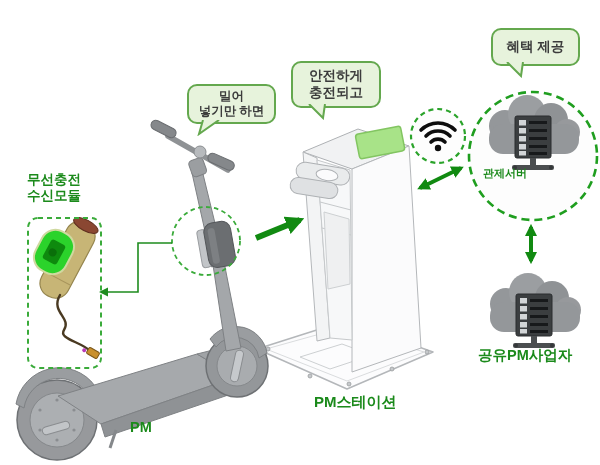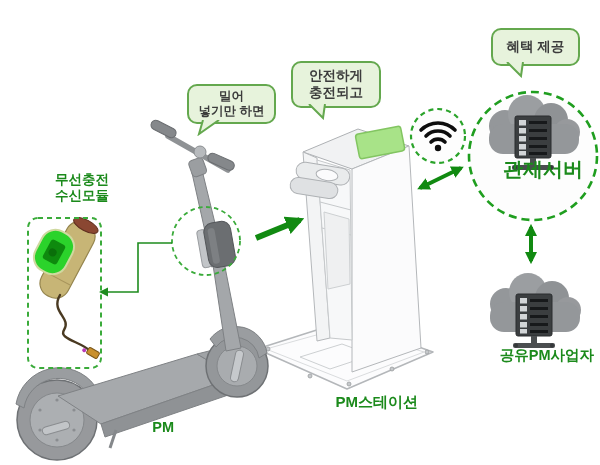--- a/index.html
+++ b/index.html
@@ -9,29 +9,29 @@
   }
   .canvas svg.art{position:absolute;left:0;top:0;}
   .bubble{
     position:absolute;box-sizing:border-box;
     background:#e7f3dc;border:2px solid #64a84e;border-radius:10px;
     display:flex;align-items:center;justify-content:center;
     text-align:center;font-weight:bold;color:#3c3c3c;
     white-space:pre-line;line-height:1.2;padding:2px 6px;
   }
   .tail{position:absolute;width:24px;height:16px;top:calc(100% - 2px);pointer-events:none;}
-  .label{position:absolute;font-weight:bold;color:#1b8a1b;text-align:right;white-space:pre-line;line-height:1.15;}
-  #b-push{left:187px;top:84px;width:89px;height:40px;font-size:12.5px;}
+  .label{position:absolute;font-weight:bold;color:#1b8a1b;text-align:left;white-space:pre-line;line-height:1.15;}
+  #b-push{left:187px;top:84px;width:89px;height:40px;font-size:12.5px;font-family:Liberation Serif, serif;}
   #b-safe{left:291px;top:61px;width:90px;height:47px;font-size:13.5px;}
   #b-auth{left:392px;top:42px;width:85px;height:50px;font-size:12.8px;}
   #b-benefit{left:491px;top:28px;width:89px;height:38px;font-size:13.5px;}
   #lbl-module{left:27px;top:172px;width:82px;font-size:13.5px;}
   #lbl-pm{left:130px;top:419px;width:44px;font-size:14.5px;}
   #lbl-station{left:314px;top:393px;width:104px;font-size:15px;}
-  #lbl-server{left:483px;top:158px;width:100px;font-size:20px;}
+  #lbl-server{left:483px;top:167px;width:100px;font-size:11px;}
   #lbl-operator{left:478px;top:347px;width:116px;font-size:14.5px;}
 </style>
 </head>
 <body>
 
 <div class="canvas">
 
   <svg class="art" width="600" height="465" viewBox="0 0 600 465">
     <defs>
       <marker id="ah" viewBox="0 0 10 10" refX="7.5" refY="5" markerWidth="3.1" markerHeight="3.1" orient="auto-start-reverse">

